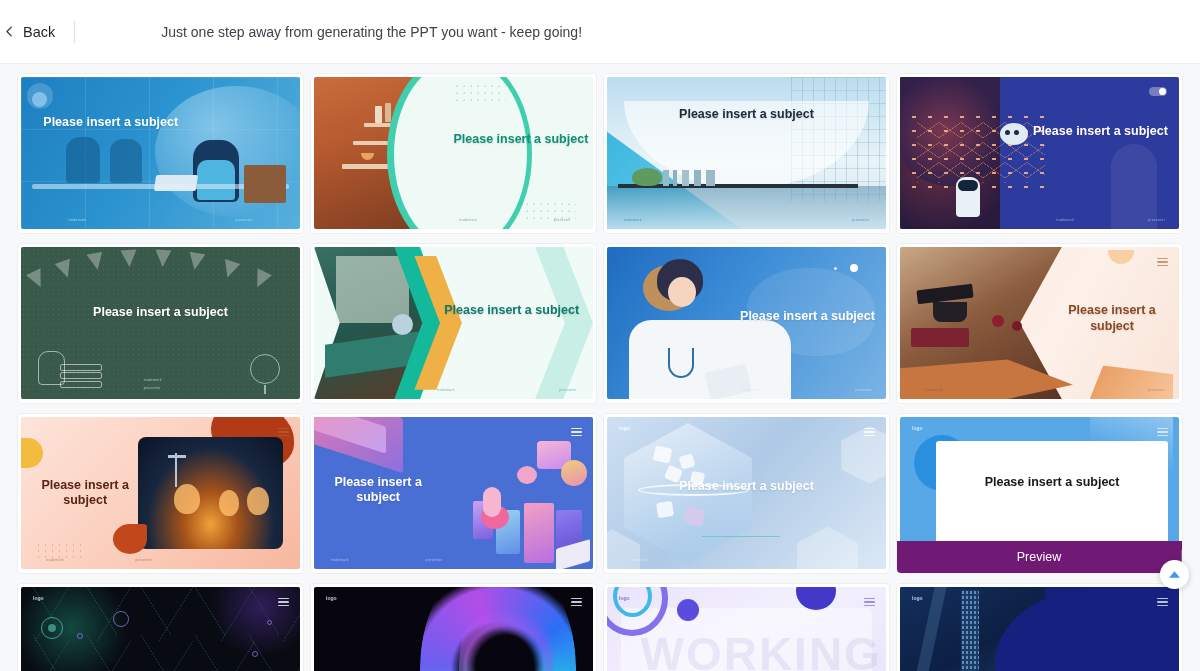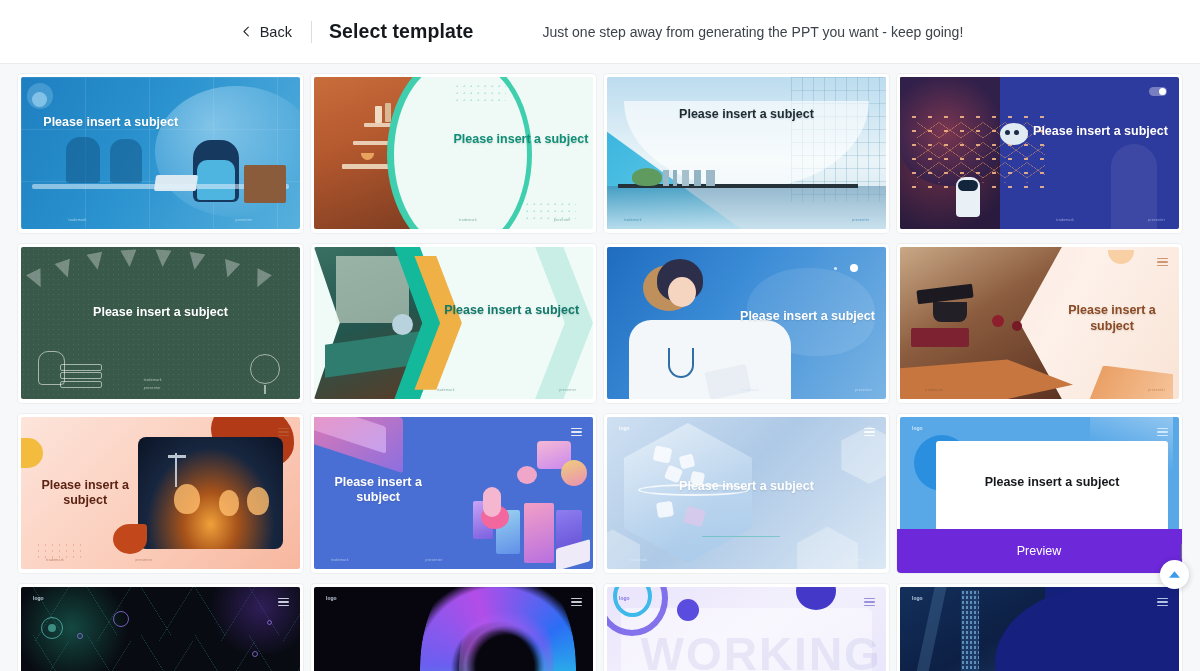--- a/index.html
+++ b/index.html
@@ -13,21 +13,20 @@
   
   #header {
     height: 64px;
     background: #ffffff;
     display: flex;
     align-items: center;
     padding-left: 4px;
     border-bottom: 1px solid #ececf0;
     position: relative;
     z-index: 30;
-    justify-content: center;
   }
   #back-btn {
     display: flex; align-items: center; gap: 8px;
     cursor: pointer; color: #1f2328;
     font-size: 14.5px;
   }
   #back-chevron { width: 11px; height: 11px; display:block; }
   #hdr-divider {
     width: 1px; height: 22px; background: #dcdde1;
     margin: 0 17px 0 19px;
@@ -83,21 +82,21 @@
   }
   .burger {
     position: absolute; top: 9px; right: 11px;
     width: 11px; z-index: 7; opacity: .85;
   }
   .burger i { display:block; height:1.3px; margin:2.1px 0; background: currentColor; border-radius:2px;}
 
   
   .actionbar {
     position: absolute; left: 0; right: 0; bottom: 0;
-    height: 44px; background: #6d28d9;
+    height: 32px; background: #701a75;
     display: flex; align-items: center; z-index: 20;
   }
   .actionbar .act {
     flex: 1; text-align: center; color: #fff;
     font-size: 12.5px; cursor: pointer; line-height: 32px;
   }
   .actionbar .sep { width:1px; height:15px; background:#6e737d; }
 
   
   #scrolltop {
@@ -345,21 +344,20 @@
 <body>
 
 <div id="header">
   <div id="back-btn">
     <svg id="back-chevron" viewBox="0 0 12 12">
       <path d="M8 1.2 L3.2 6 L8 10.8" fill="none" stroke="#2b2f36" stroke-width="1.2" stroke-linecap="round" stroke-linejoin="round"></path>
     </svg>
     <span>Back</span>
   </div>
   <div id="hdr-divider"></div>
-  <div id="page-title">Select template</div>
   <div id="subtitle">Just one step away from generating the PPT you want - keep going!</div>
 </div>
 
 <div id="grid">
 
   <div class="card">
     <div class="slide office1">
       <div class="grid-lines"></div>
         <div class="arc"></div>
       <div class="dot2"></div>

